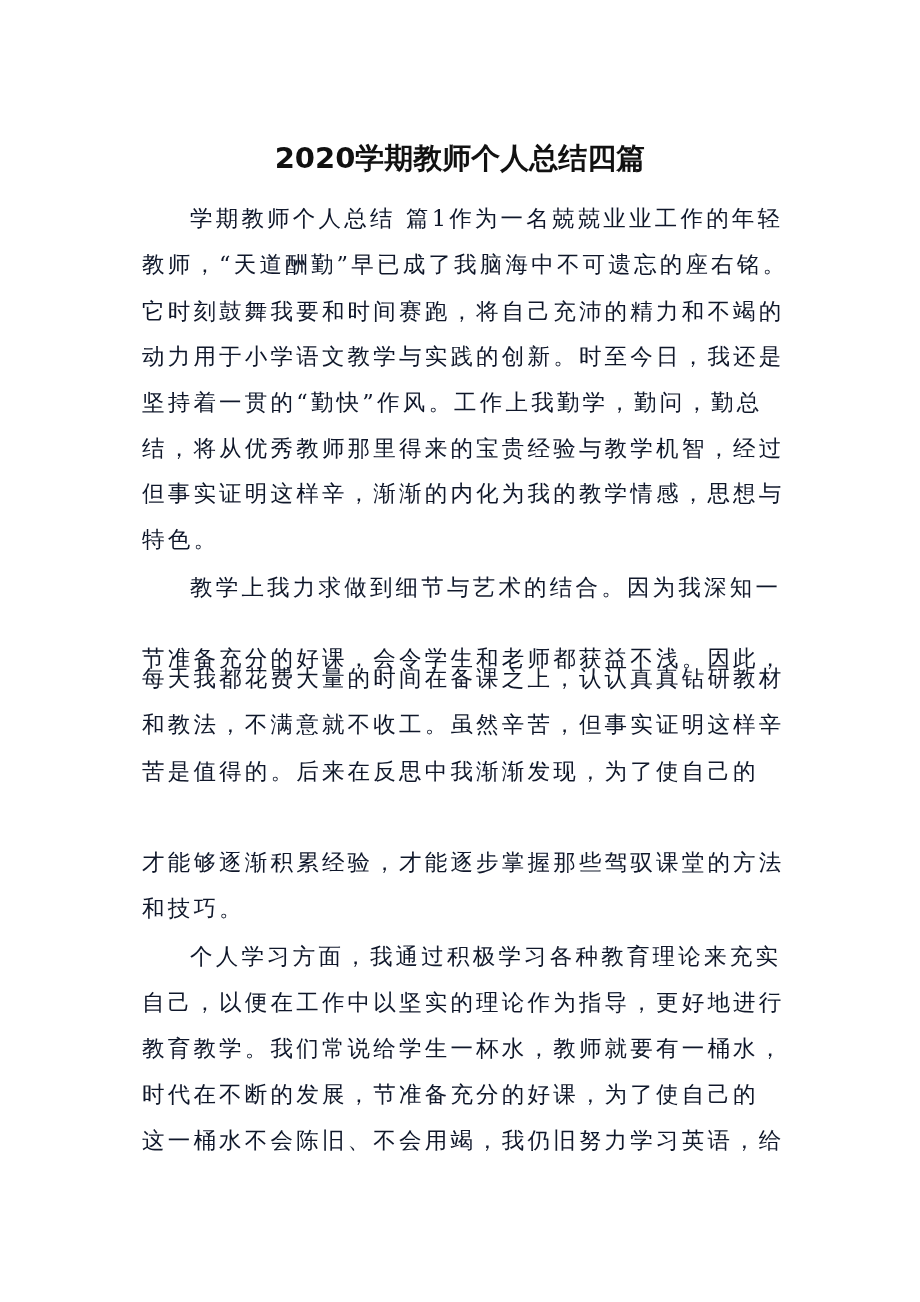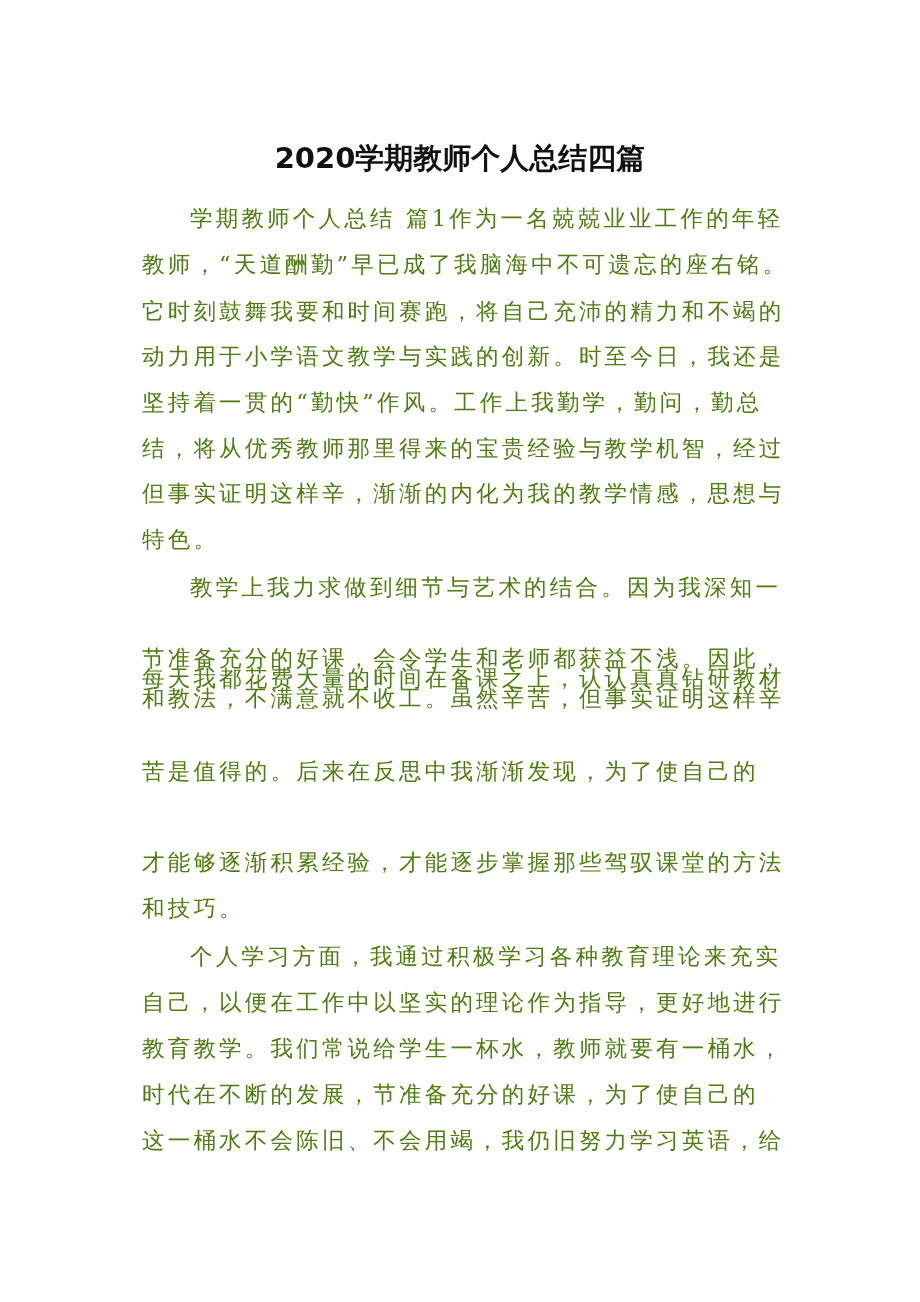--- a/index.html
+++ b/index.html
@@ -7,21 +7,21 @@
   .page { position: absolute; left: 0; top: 0; width: 920px; height: 983px; background: #ffffff; margin-top: 26px; }
   .title {
     position: absolute; left: 0; top: 112px; width: 920px; text-align: center;
     font-family: "DejaVu Sans", "Liberation Sans", sans-serif;
     font-weight: bold; font-size: 29px; line-height: 40px; color: #111111;
     letter-spacing: 0px;
   }
   .line {
     position: absolute; left: 142px; width: 640px; height: 40px;
     font-family: "DejaVu Serif", "Liberation Serif", serif;
-    font-size: 22.5px; line-height: 40px; color: #4d7c0f;
+    font-size: 22.5px; line-height: 40px; color: #0f172a;
     white-space: nowrap; letter-spacing: 3.2px;
   }
   .line.indent { left: 190px; }
 </style>
 </head>
 <body>
 
 <div class="page">
   <div class="title">2020学期教师个人总结四篇</div>
 
@@ -30,21 +30,21 @@
   <div class="line" style="top:265px">它时刻鼓舞我要和时间赛跑，将自己充沛的精力和不竭的</div>
   <div class="line" style="top:310px">动力用于小学语文教学与实践的创新。时至今日，我还是</div>
   <div class="line" style="top:356px">坚持着一贯的“勤快”作风。工作上我勤学，勤问，勤总</div>
   <div class="line" style="top:402px">结，将从优秀教师那里得来的宝贵经验与教学机智，经过</div>
   <div class="line" style="top:447px">但事实证明这样辛，渐渐的内化为我的教学情感，思想与</div>
   <div class="line" style="top:493px">特色。</div>
 
   <div class="line indent" style="top:541px">教学上我力求做到细节与艺术的结合。因为我深知一</div>
   <div class="line" style="top:612px">节准备充分的好课，会令学生和老师都获益不浅。因此，</div>
   <div class="line" style="top:632px">每天我都花费大量的时间在备课之上，认认真真钻研教材</div>
-  <div class="line" style="top:652px">和教法，不满意就不收工。虽然辛苦，但事实证明这样辛</div>
+  <div class="line" style="top:678px">和教法，不满意就不收工。虽然辛苦，但事实证明这样辛</div>
   <div class="line" style="top:725px">苦是值得的。后来在反思中我渐渐发现，为了使自己的</div>
   <div class="line" style="top:816px">才能够逐渐积累经验，才能逐步掌握那些驾驭课堂的方法</div>
   <div class="line" style="top:862px">和技巧。</div>
 
   <div class="line" style="top:956px">自己，以便在工作中以坚实的理论作为指导，更好地进行</div>
   <div class="line indent" style="top:910px">个人学习方面，我通过积极学习各种教育理论来充实</div>
   <div class="line" style="top:1002px">教育教学。我们常说给学生一杯水，教师就要有一桶水，</div>
   <div class="line" style="top:1048px">时代在不断的发展，节准备充分的好课，为了使自己的</div>
   <div class="line" style="top:1094px">这一桶水不会陈旧、不会用竭，我仍旧努力学习英语，给</div>
 </div>

